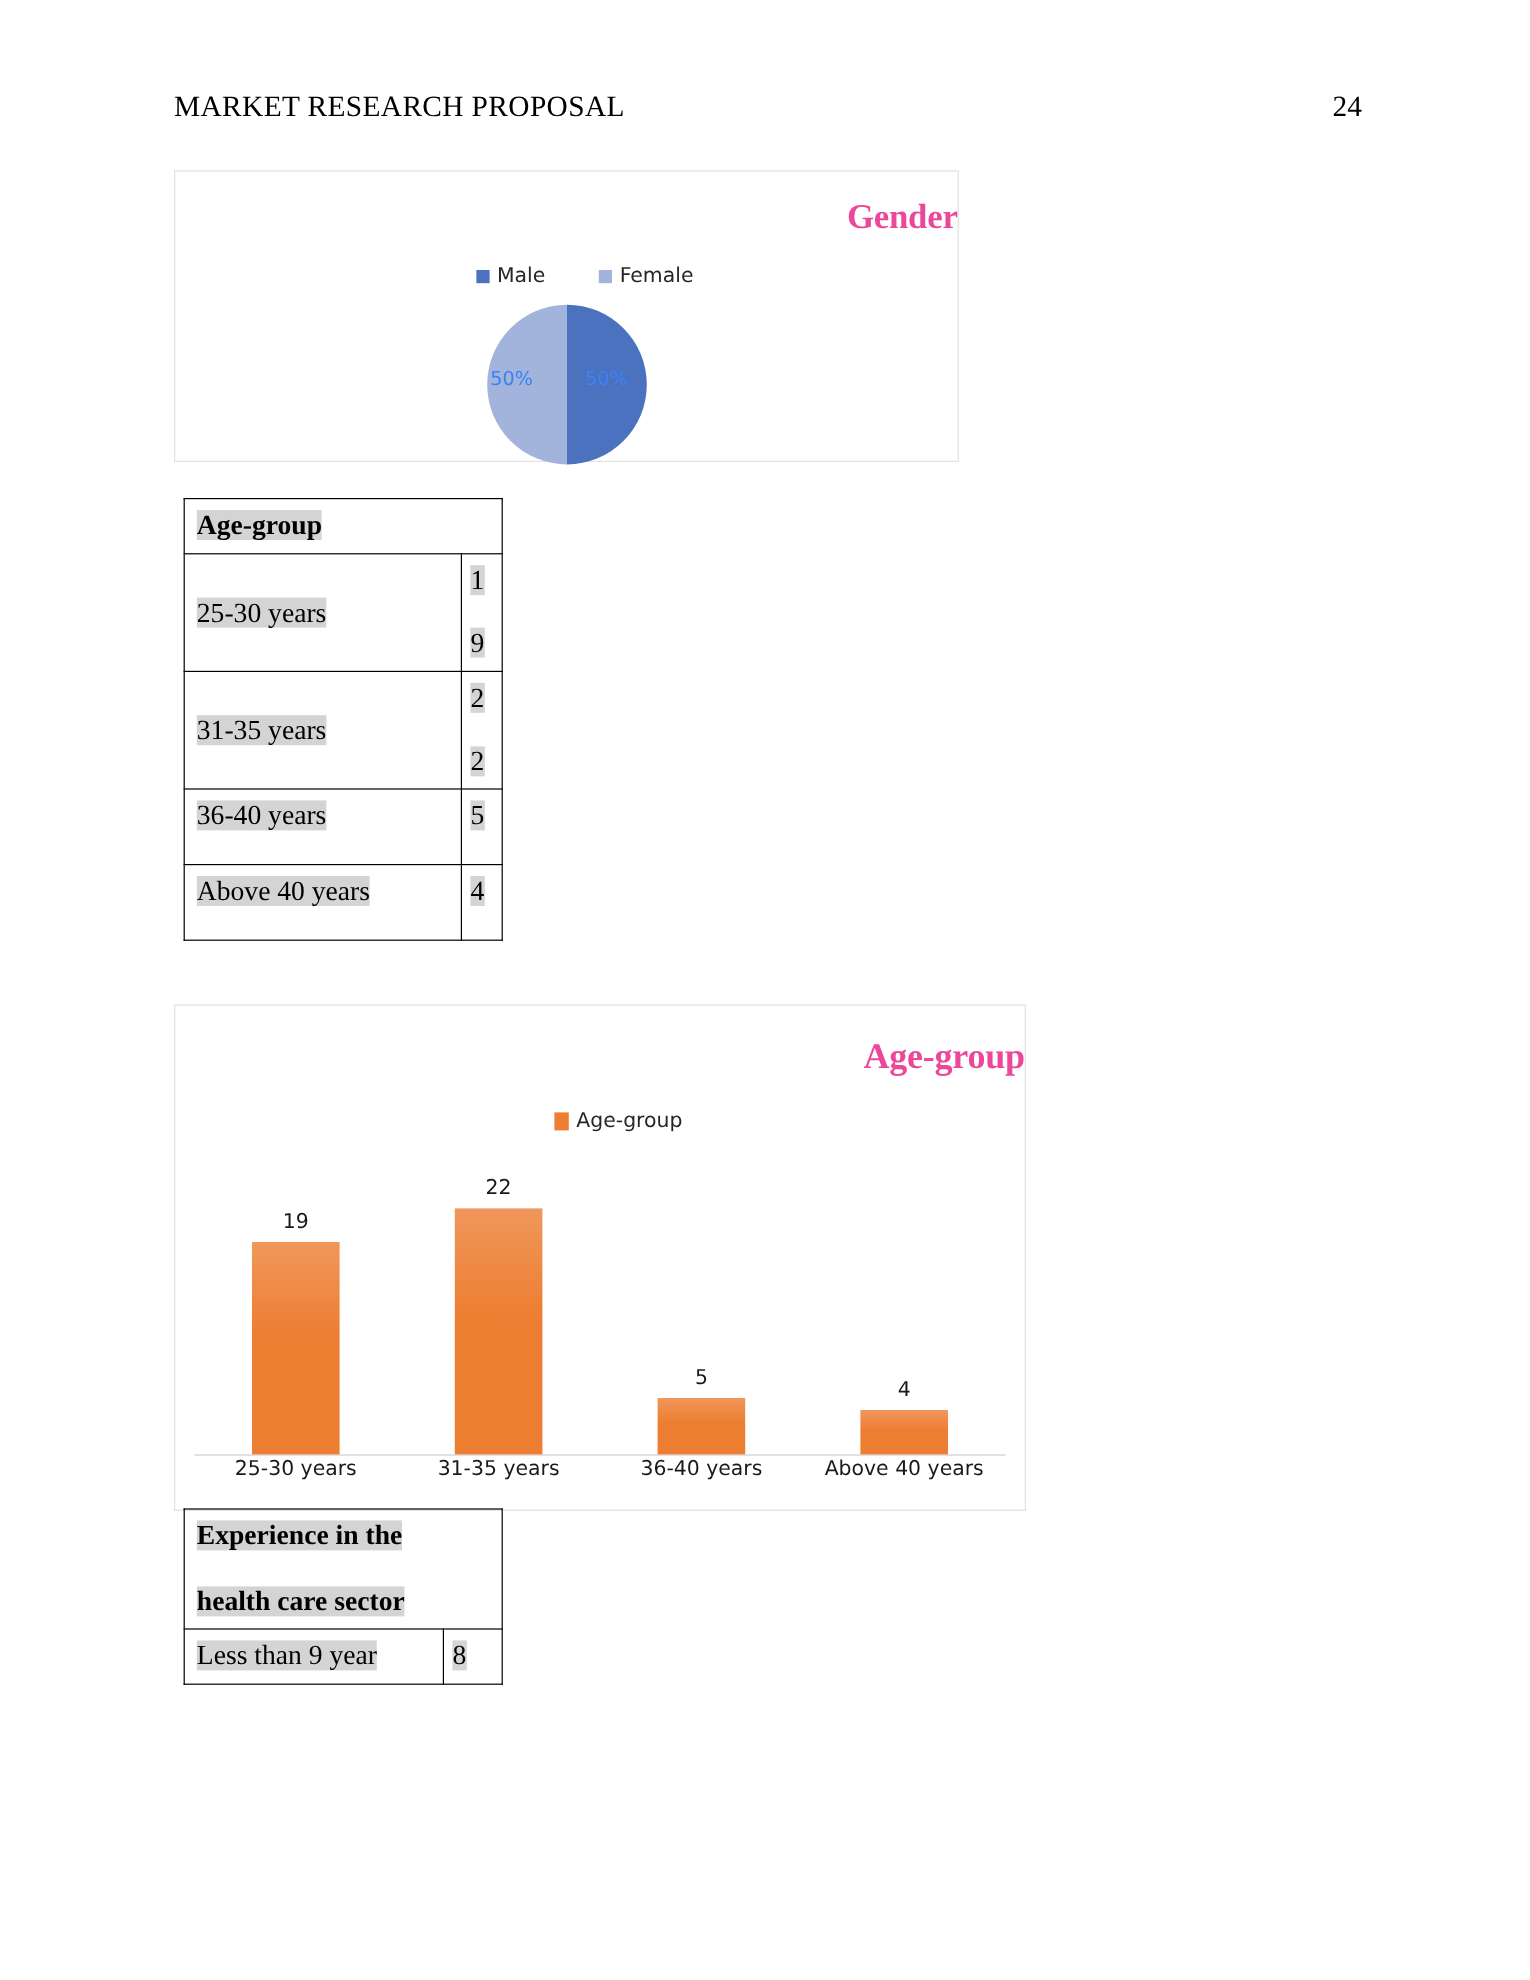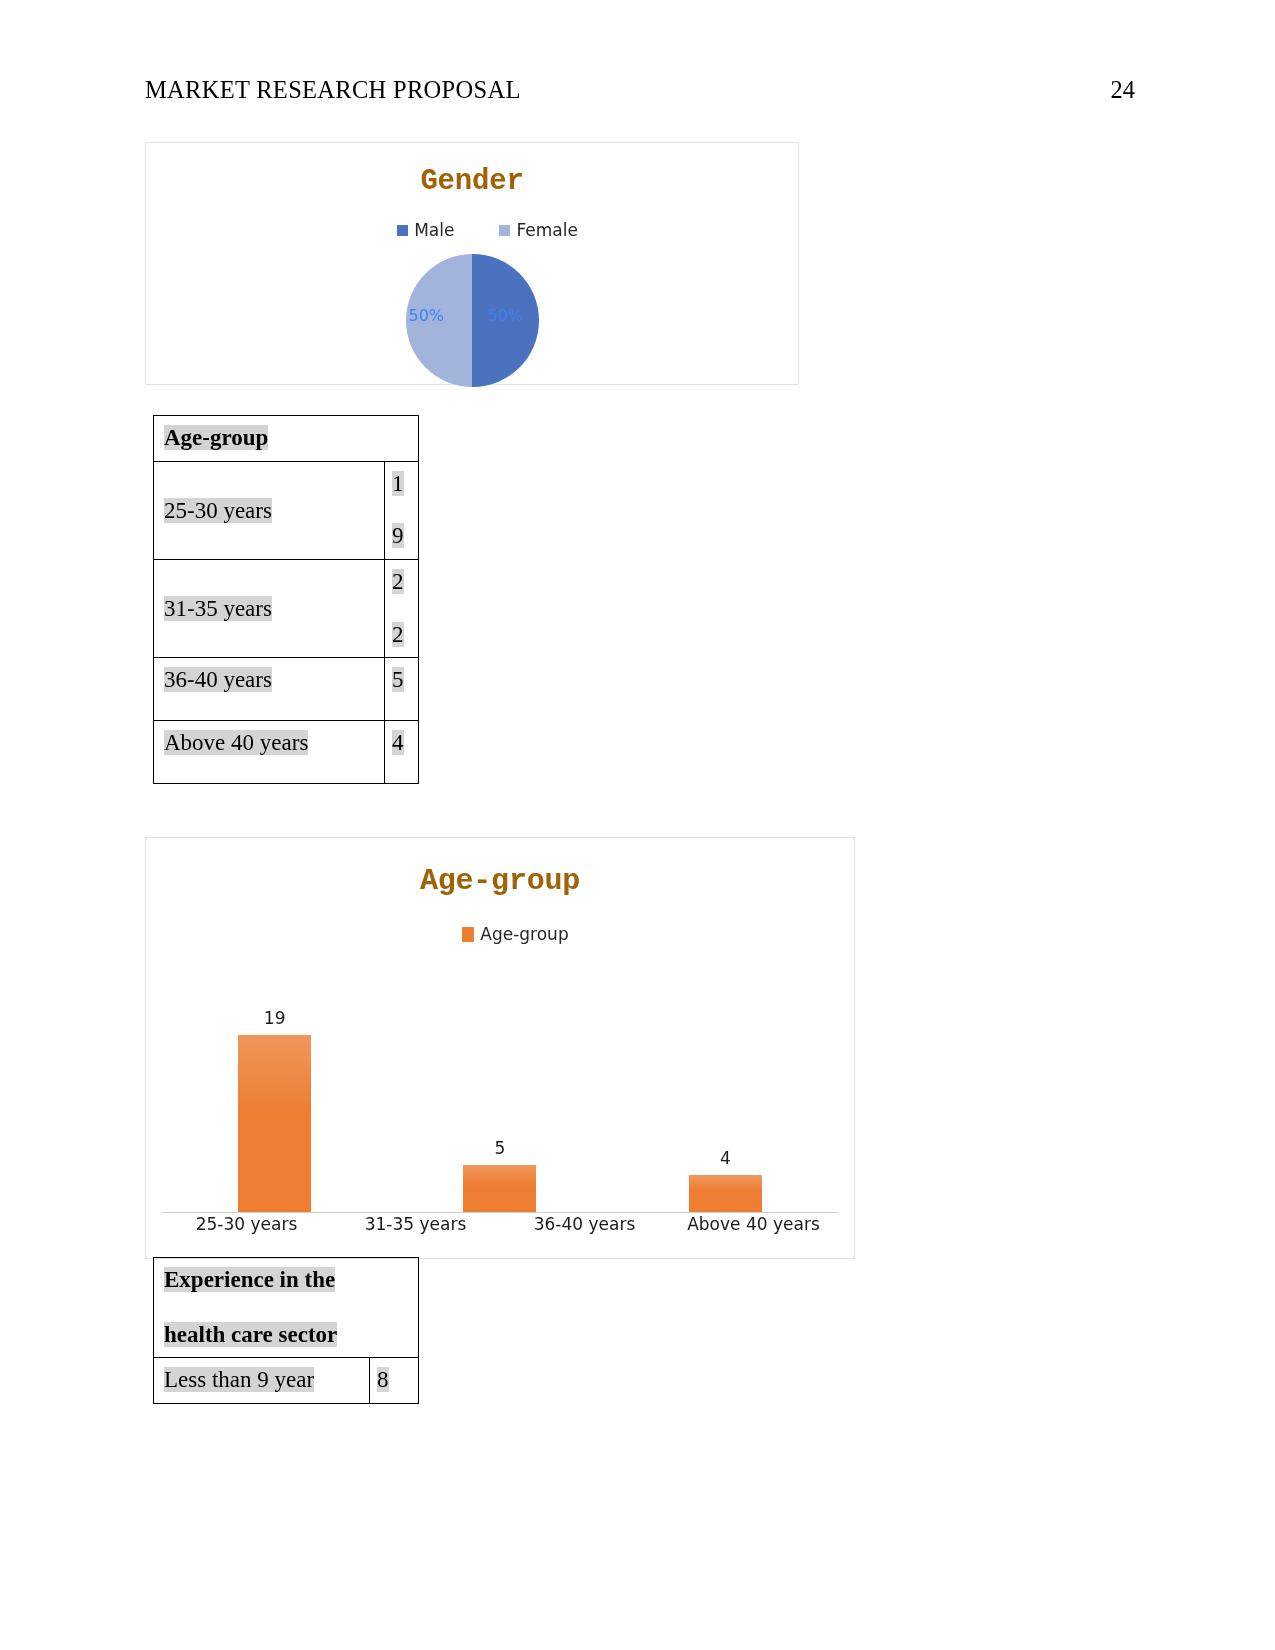--- a/index.html
+++ b/index.html
@@ -52,24 +52,24 @@
     height: 243px;
   }
   #bar-chart-frame {
     left: 145px;
     top: 837px;
     width: 710px;
     height: 422px;
   }
 
   .chart-title {
-    text-align: center;
-    font-family: Liberation Mono, monospace;
+    text-align: right;
+    font-family: Liberation Serif, serif;
     font-weight: bold;
-    color: #a16207;
+    color: #ec4899;
     letter-spacing: -0.2px;
   }
   #pie-chart-frame .chart-title {
     font-size: 29px;
     margin-top: 22px;
   }
   #bar-chart-frame .chart-title {
     font-size: 30px;
     margin-top: 26px;
   }
@@ -315,20 +315,24 @@
 
   <div class="plot-area">
     <div class="axis-line"></div>
 
     <div class="bars-row" id="bars-row">
       <div class="bar-slot">
         <span class="bar-value">19</span>
         <div class="bar-rect" style="height: 177.333px; background: linear-gradient(rgb(240, 151, 92) 0%, rgb(237, 125, 49) 45%, rgb(237, 125, 49) 100%);"></div>
       </div>
       <div class="bar-slot">
+        <span class="bar-value">22</span>
+        <div class="bar-rect" style="height: 205.333px; background: linear-gradient(rgb(240, 151, 92) 0%, rgb(237, 125, 49) 45%, rgb(237, 125, 49) 100%);"></div>
+      </div>
+      <div class="bar-slot">
         <span class="bar-value">5</span>
         <div class="bar-rect" style="height: 46.6667px; background: linear-gradient(rgb(240, 151, 92) 0%, rgb(237, 125, 49) 45%, rgb(237, 125, 49) 100%);"></div>
       </div>
       <div class="bar-slot">
         <span class="bar-value">4</span>
         <div class="bar-rect" style="height: 37.3333px; background: linear-gradient(rgb(240, 151, 92) 0%, rgb(237, 125, 49) 45%, rgb(237, 125, 49) 100%);"></div>
       </div>
     </div>
 
     <div class="cat-row">

